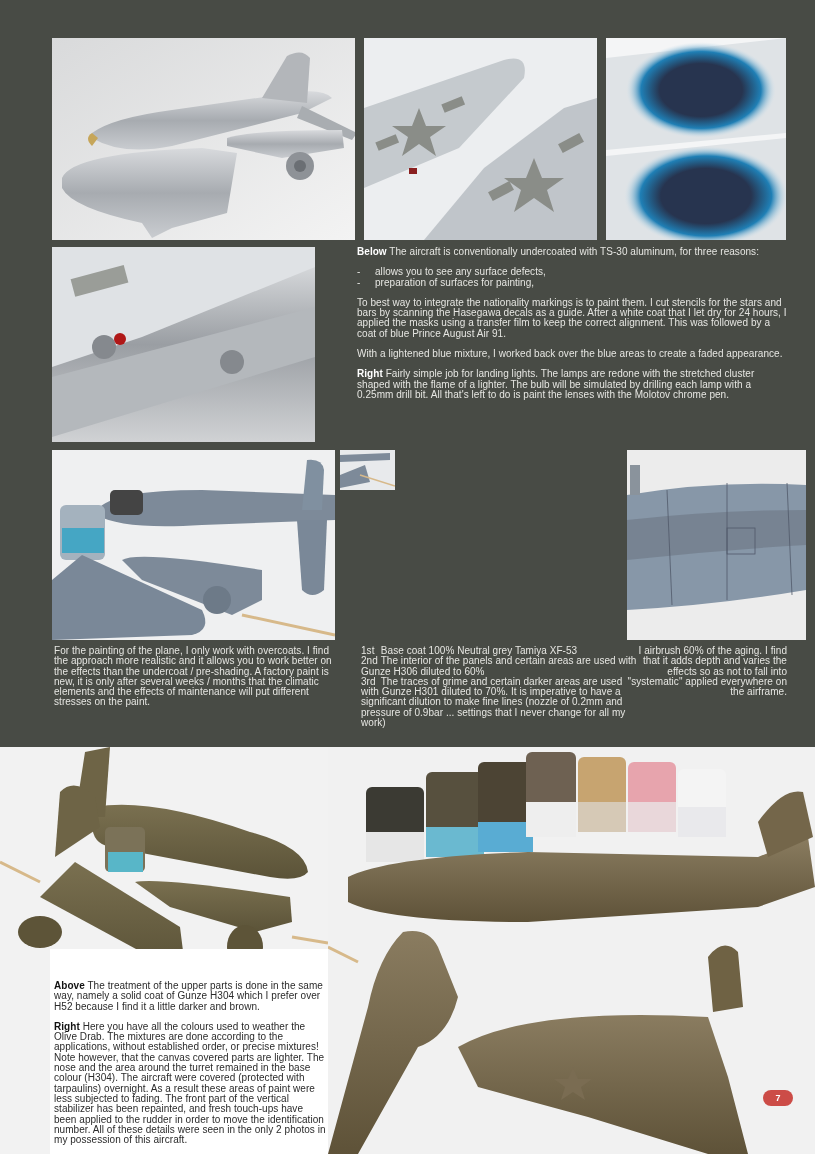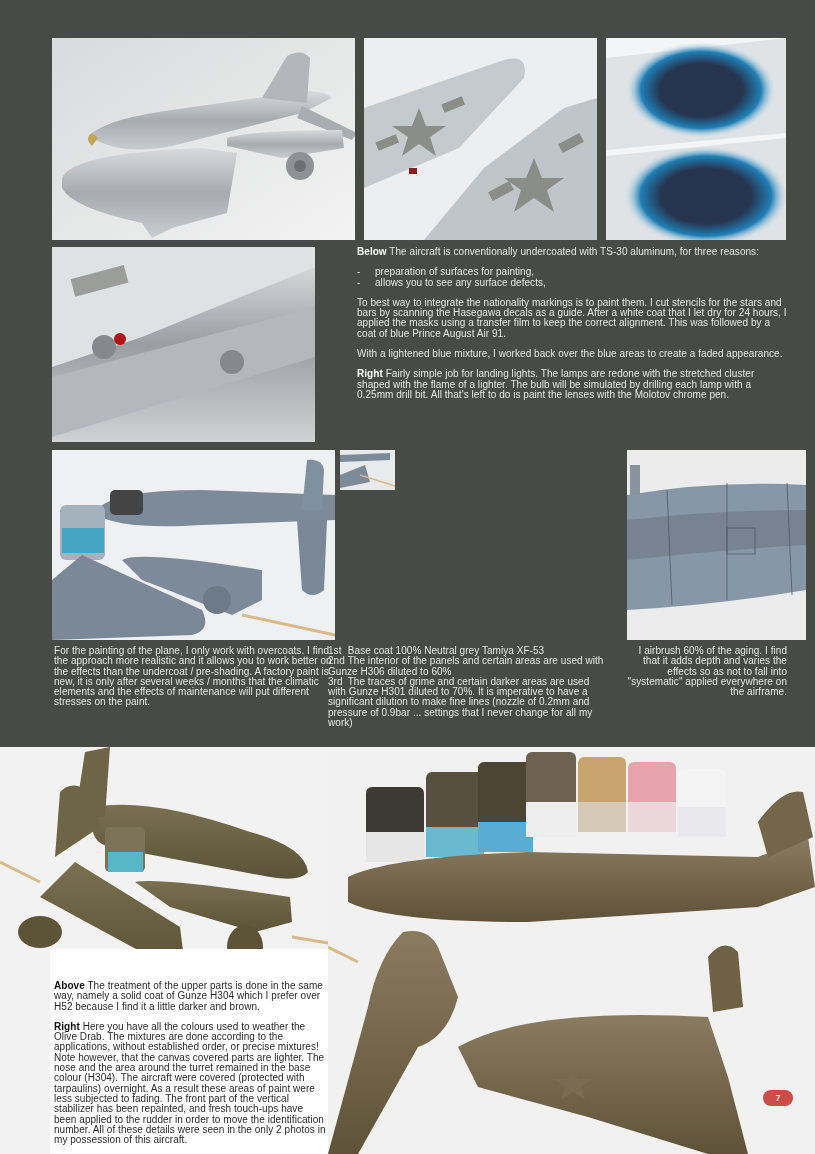--- a/index.html
+++ b/index.html
@@ -110,22 +110,22 @@
     <rect x="20" y="25" width="55" height="18" fill="#9a9d98" transform="rotate(-15 47 34)"></rect>
     <circle cx="52" cy="100" r="12" fill="#85898e"></circle>
     <circle cx="68" cy="92" r="6" fill="#b01818"></circle>
     <circle cx="180" cy="115" r="12" fill="#85898e"></circle>
   </svg>
 </div>
 
 <div class="txt" style="left:357px;top:247px;width:432px;">
   <p><b>Below</b><span> The aircraft is conventionally undercoated with TS-30 aluminum, for three reasons:</span></p>
   <ul>
+    <li>allows you to see any surface defects,</li>
     <li>preparation of surfaces for painting,</li>
-    <li>allows you to see any surface defects,</li>
   </ul>
   <p>To best way to integrate the nationality markings is to paint them. I cut stencils for the stars and bars by scanning the Hasegawa decals as a guide. After a white coat that I let dry for 24 hours, I applied the masks using a transfer film to keep the correct alignment. This was followed by a coat of blue Prince August Air 91.</p>
   <p>With a lightened blue mixture, I worked back over the blue areas to create a faded appearance.</p>
   <p><b>Right</b><span> Fairly simple job for landing lights. The lamps are redone with the stretched cluster shaped with the flame of a lighter. The bulb will be simulated by drilling each lamp with a 0.25mm drill bit. All that's left to do is paint the lenses with the Molotov chrome pen.</span></p>
 </div>
 
 <div class="photo" style="left:52px;top:450px;width:283px;height:190px;">
   <svg viewBox="0 0 283 190" preserveAspectRatio="none">
     <rect width="283" height="190" fill="#eff0f1"></rect>
     <path d="M45 60 Q60 40 150 40 L283 45 L283 70 L150 75 Q70 80 45 65 Z" fill="#7d8a99"></path>
@@ -158,21 +158,21 @@
     <line x1="40" y1="40" x2="45" y2="155" stroke="#50596a" stroke-width="0.8"></line>
     <line x1="100" y1="33" x2="100" y2="150" stroke="#50596a" stroke-width="0.8"></line>
     <line x1="160" y1="33" x2="165" y2="145" stroke="#50596a" stroke-width="0.8"></line>
     <rect x="100" y="78" width="28" height="26" fill="none" stroke="#50596a" stroke-width="0.8"></rect>
     <rect x="3" y="15" width="10" height="30" fill="#8a939c"></rect>
   </svg>
 </div>
 
 <div class="txt" style="left:54px;top:646px;width:282px;">For the painting of the plane, I only work with overcoats. I find the approach more realistic and it allows you to work better on the effects than the undercoat / pre-shading. A factory paint is new, it is only after several weeks / months that the climatic elements and the effects of maintenance will put different stresses on the paint.</div>
 
-<div class="txt steps" style="left:328px;top:646px;width:282px;">
+<div class="txt steps" style="left:361px;top:646px;width:282px;">
   <div><span class="num">1st</span> <span>Base coat 100% Neutral grey Tamiya XF-53</span></div>
   <div><span class="num">2nd</span> <span>The interior of the panels and certain areas are used with Gunze H306 diluted to 60%</span></div>
   <div><span class="num">3rd</span> <span>The traces of grime and certain darker areas are used with Gunze H301 diluted to 70%. It is imperative to have a significant dilution to make fine lines (nozzle of 0.2mm and pressure of 0.9bar ... settings that I never change for all my work)</span></div>
 </div>
 
 <div class="txt" style="left:627px;top:646px;width:160px;text-align:right;"> I airbrush 60% of the aging. I find that it adds depth and varies the effects so as not to fall into "systematic" applied everywhere on the airframe.</div>
 
 <div class="photo" style="left:0px;top:747px;width:328px;height:407px;">
   <svg viewBox="0 0 328 407" preserveAspectRatio="none">
     <defs>

